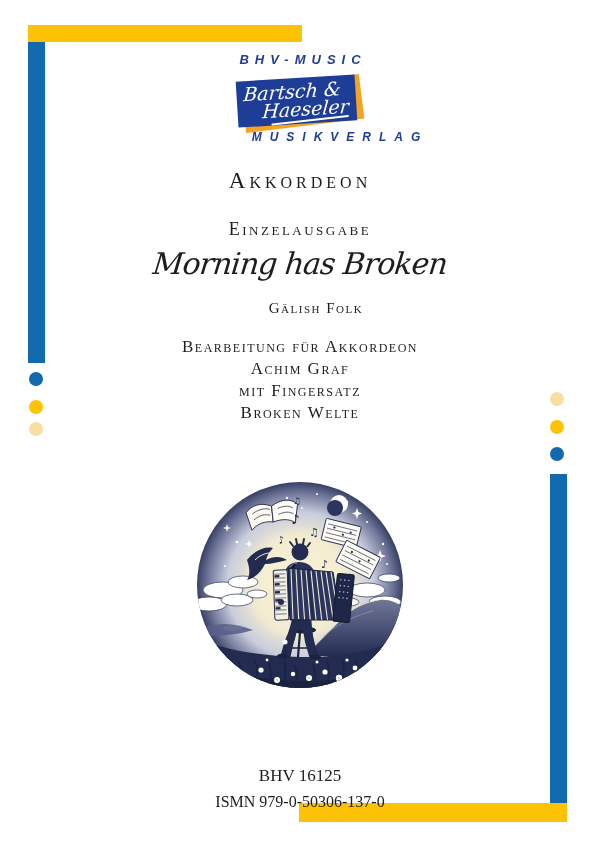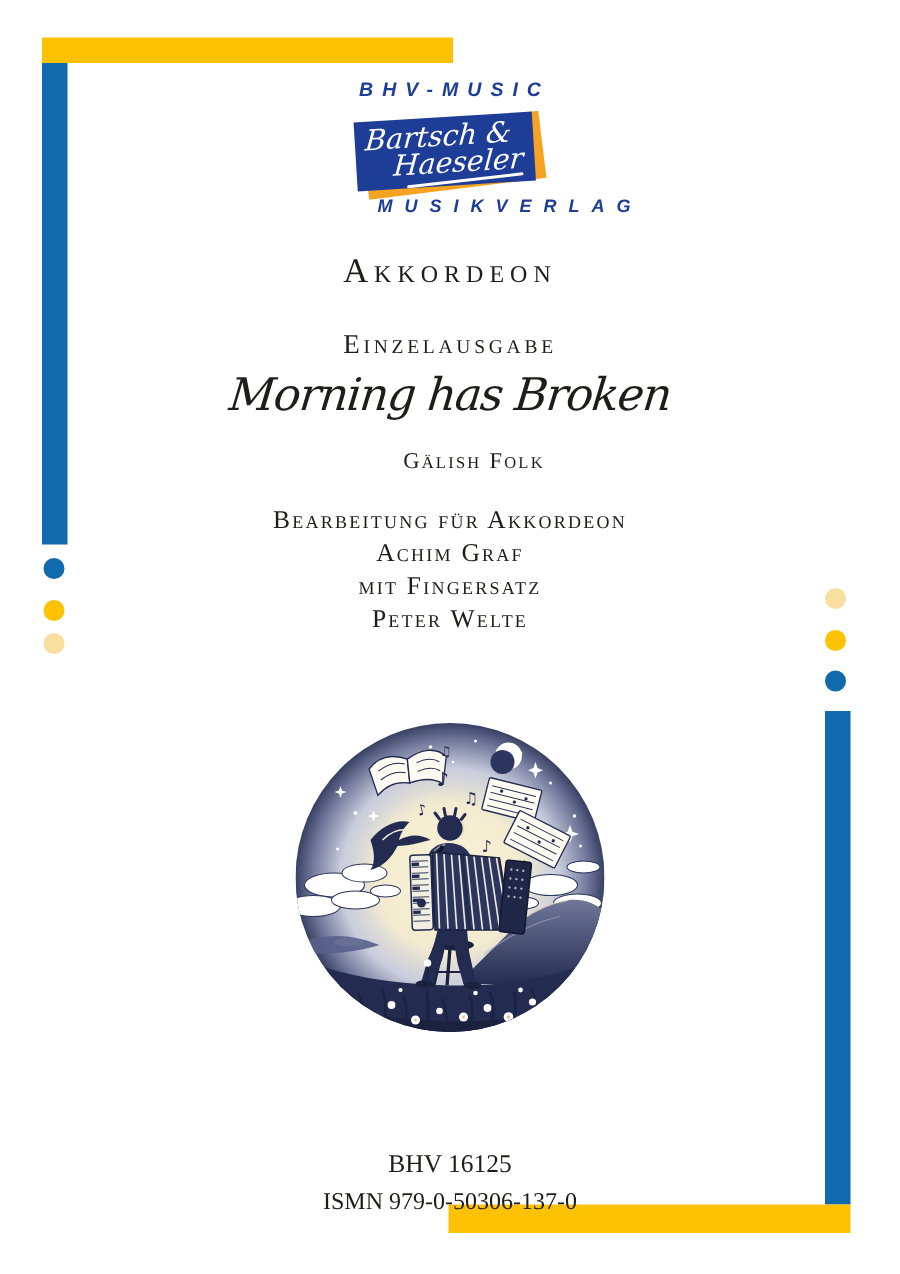--- a/index.html
+++ b/index.html
@@ -76,21 +76,21 @@
   <div class="ctr h-instrument">Akkordeon</div>
   <div class="ctr h-edition">Einzelausgabe</div>
 
   <div class="ctr title-main">Morning has Broken</div>
   <div class="ctr title-sub">Gälish Folk</div>
 
   <div class="ctr credits">
     <div>Bearbeitung für Akkordeon</div>
     <div>Achim Graf</div>
     <div>mit Fingersatz</div>
-    <div>Peter Welte</div>
+    <div>Broken Welte</div>
   </div>
 
   <svg class="illo" viewBox="0 0 206 206">
     <defs>
       <radialGradient id="sky" cx="50%" cy="50%" r="52%">
         <stop offset="0%" stop-color="#f7f1da"></stop>
         <stop offset="45%" stop-color="#f0e9d0"></stop>
         <stop offset="68%" stop-color="#c9cddd"></stop>
         <stop offset="86%" stop-color="#6f7699"></stop>
         <stop offset="100%" stop-color="#222b4e"></stop>

